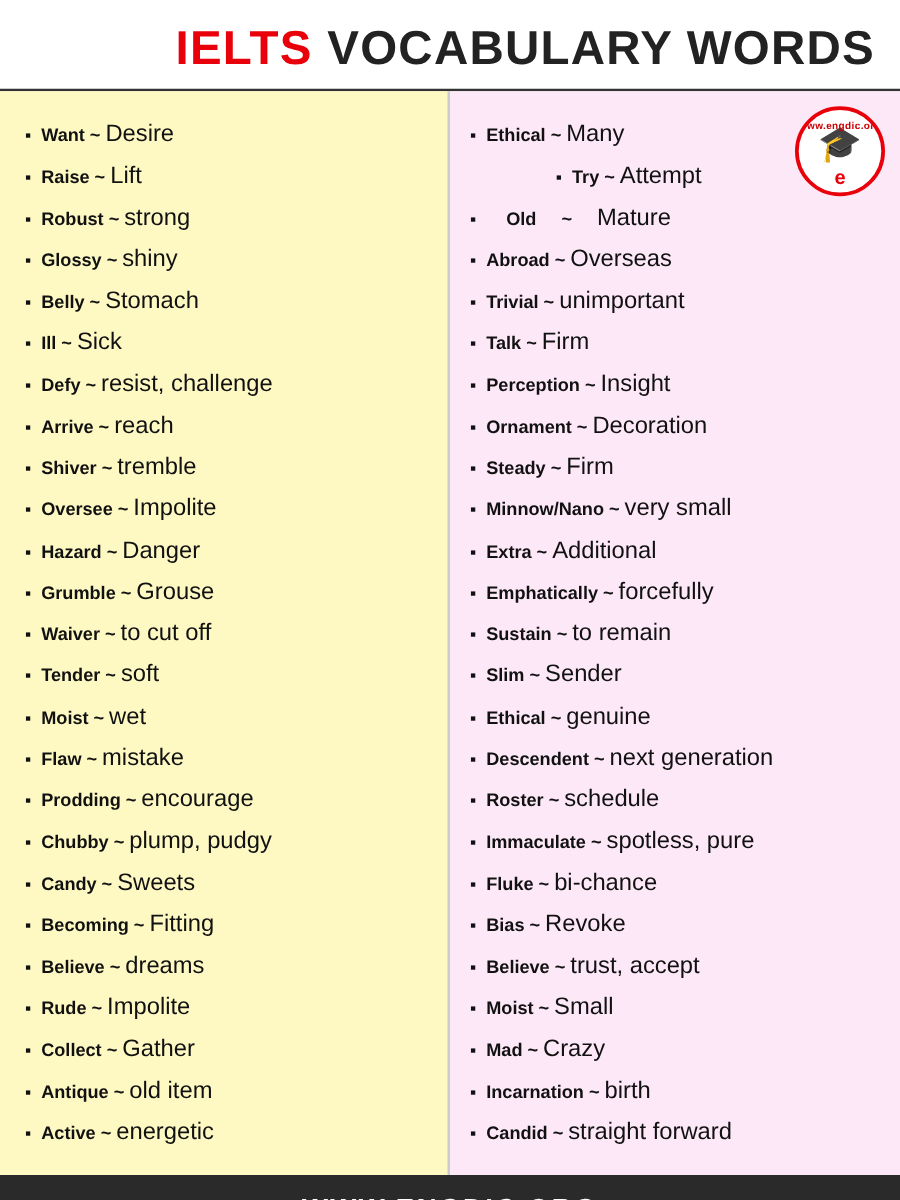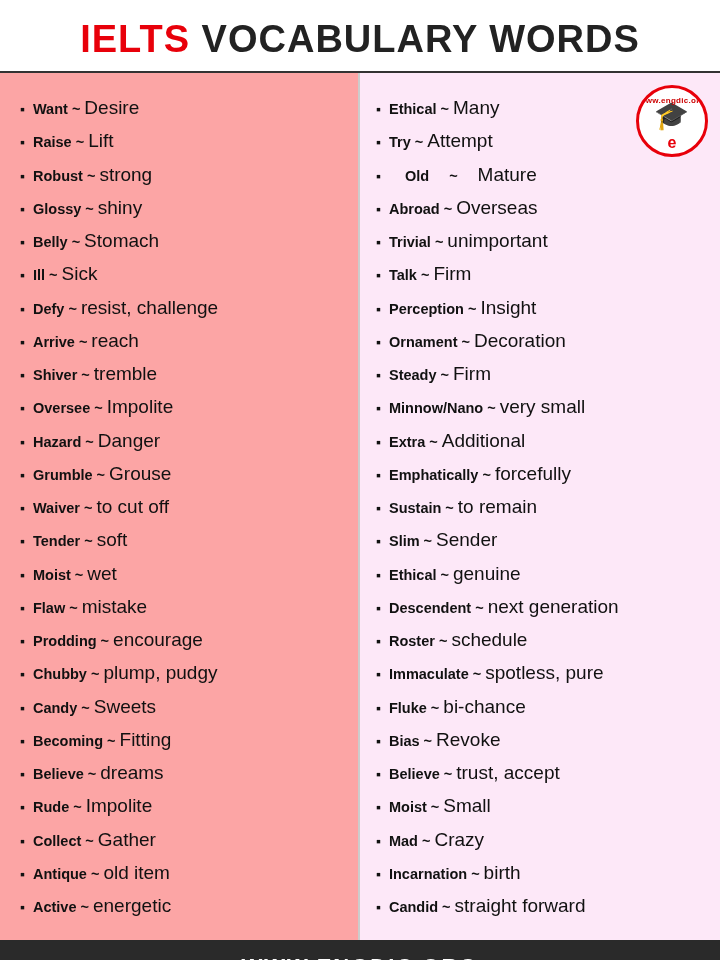--- a/index.html
+++ b/index.html
@@ -17,35 +17,36 @@
       padding: 18px 20px 10px 20px;
       text-align: center;
       border-bottom: 2px solid #333;
     }
     #header h1 {
       font-size: 38px;
       font-weight: 900;
       letter-spacing: 1px;
       color: #222;
       text-transform: uppercase;
+      text-align: right;
     }
     #header h1 span.ielts {
       color: #e8000a;
     }
 
     
     #content {
       display: flex;
       flex: 1;
     }
 
     
     .col-left {
       width: 50%;
-      background: #fca5a5;
+      background: #fef9c3;
       padding: 18px 10px 18px 20px;
       border-right: 2px solid #ccc;
     }
 
     
     .col-right {
       width: 50%;
       background: #fde8f8;
       padding: 18px 10px 18px 16px;
       position: relative;
@@ -291,21 +292,21 @@
         <span class="logo-icon">🎓</span>
         <span style="font-size:16px;color:#e8000a;font-weight:900;margin-top:2px;">e</span>
       </div>
     </div>
     <ul class="vocab-list" id="right-list">
     <li style="padding-right: 80px;">
           <span class="word-bold">Ethical</span>
           <span class="word-tilde"> ~</span> 
           <span class="word-def">Many</span>
         </li>
-        <li style="padding-right: 80px;">
+        <li style="padding-right: 80px; justify-content: center;">
           <span class="word-bold">Try</span>
           <span class="word-tilde"> ~</span> 
           <span class="word-def">Attempt</span>
         </li>
         <li style="padding-right: 80px; gap: 20px;">
           <span class="word-bold">Old</span>
           <span class="word-tilde"> ~</span> 
           <span class="word-def">Mature</span>
         </li>
         <li>

